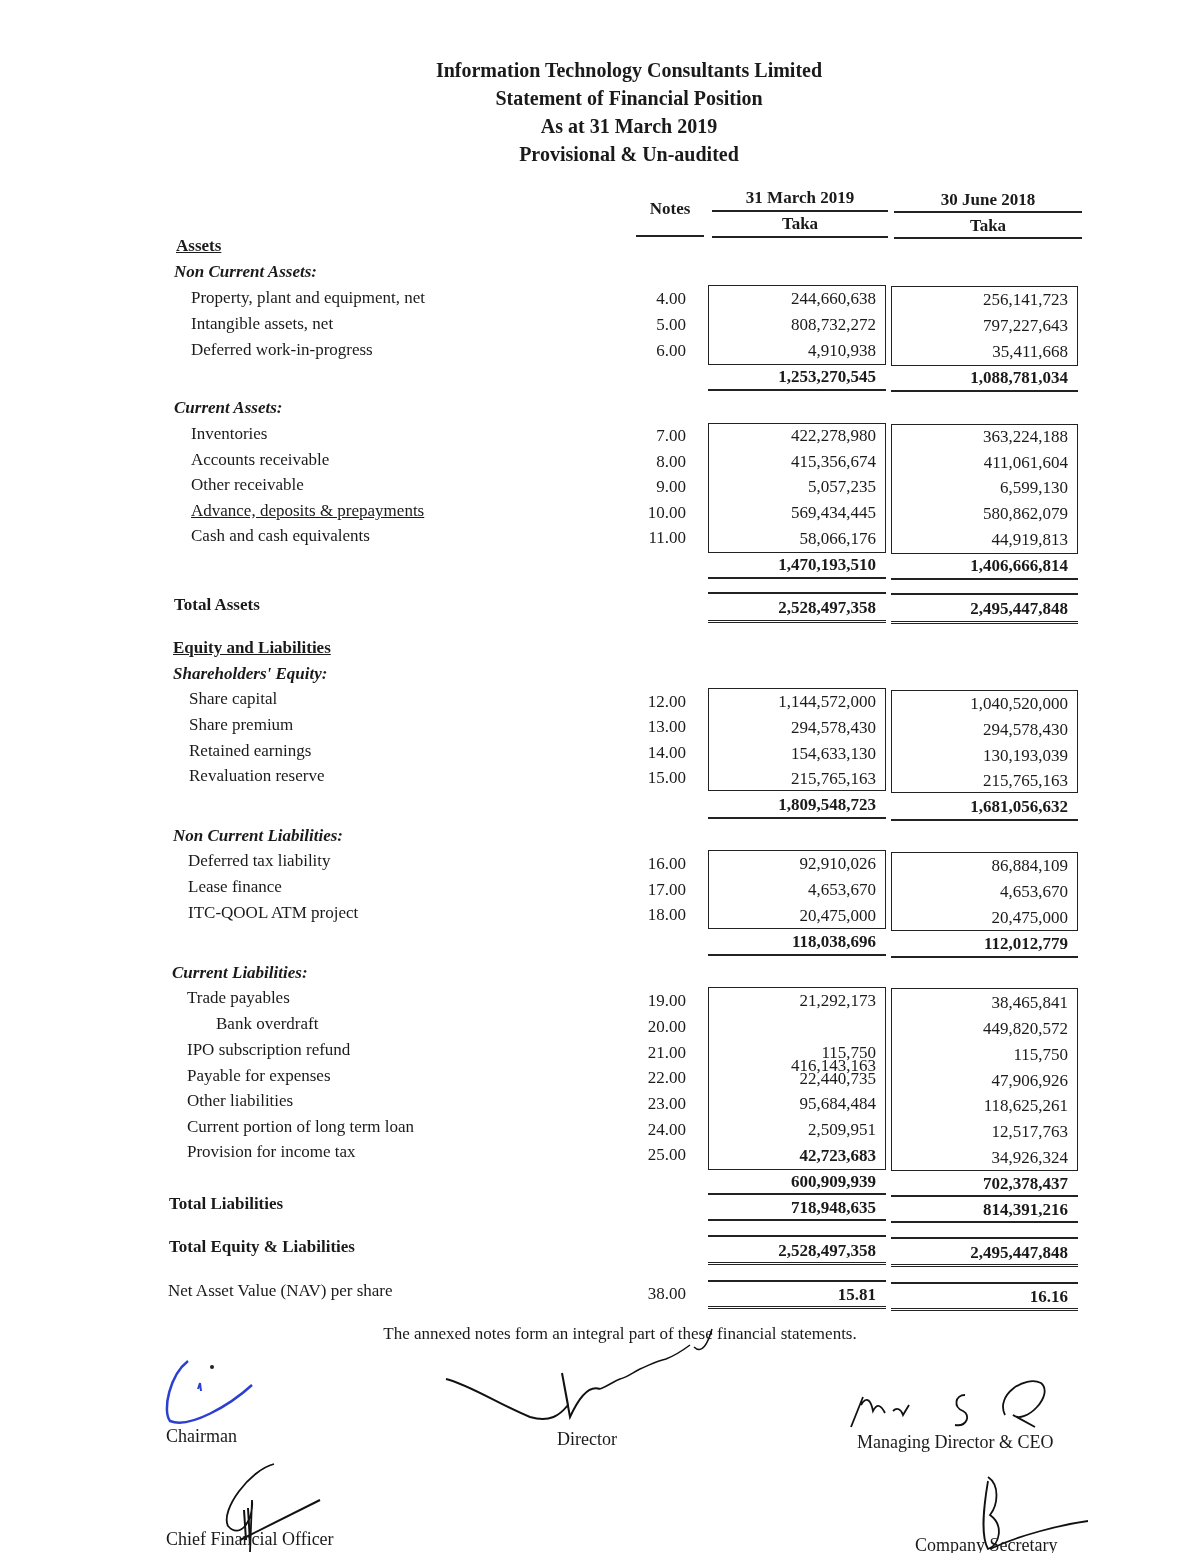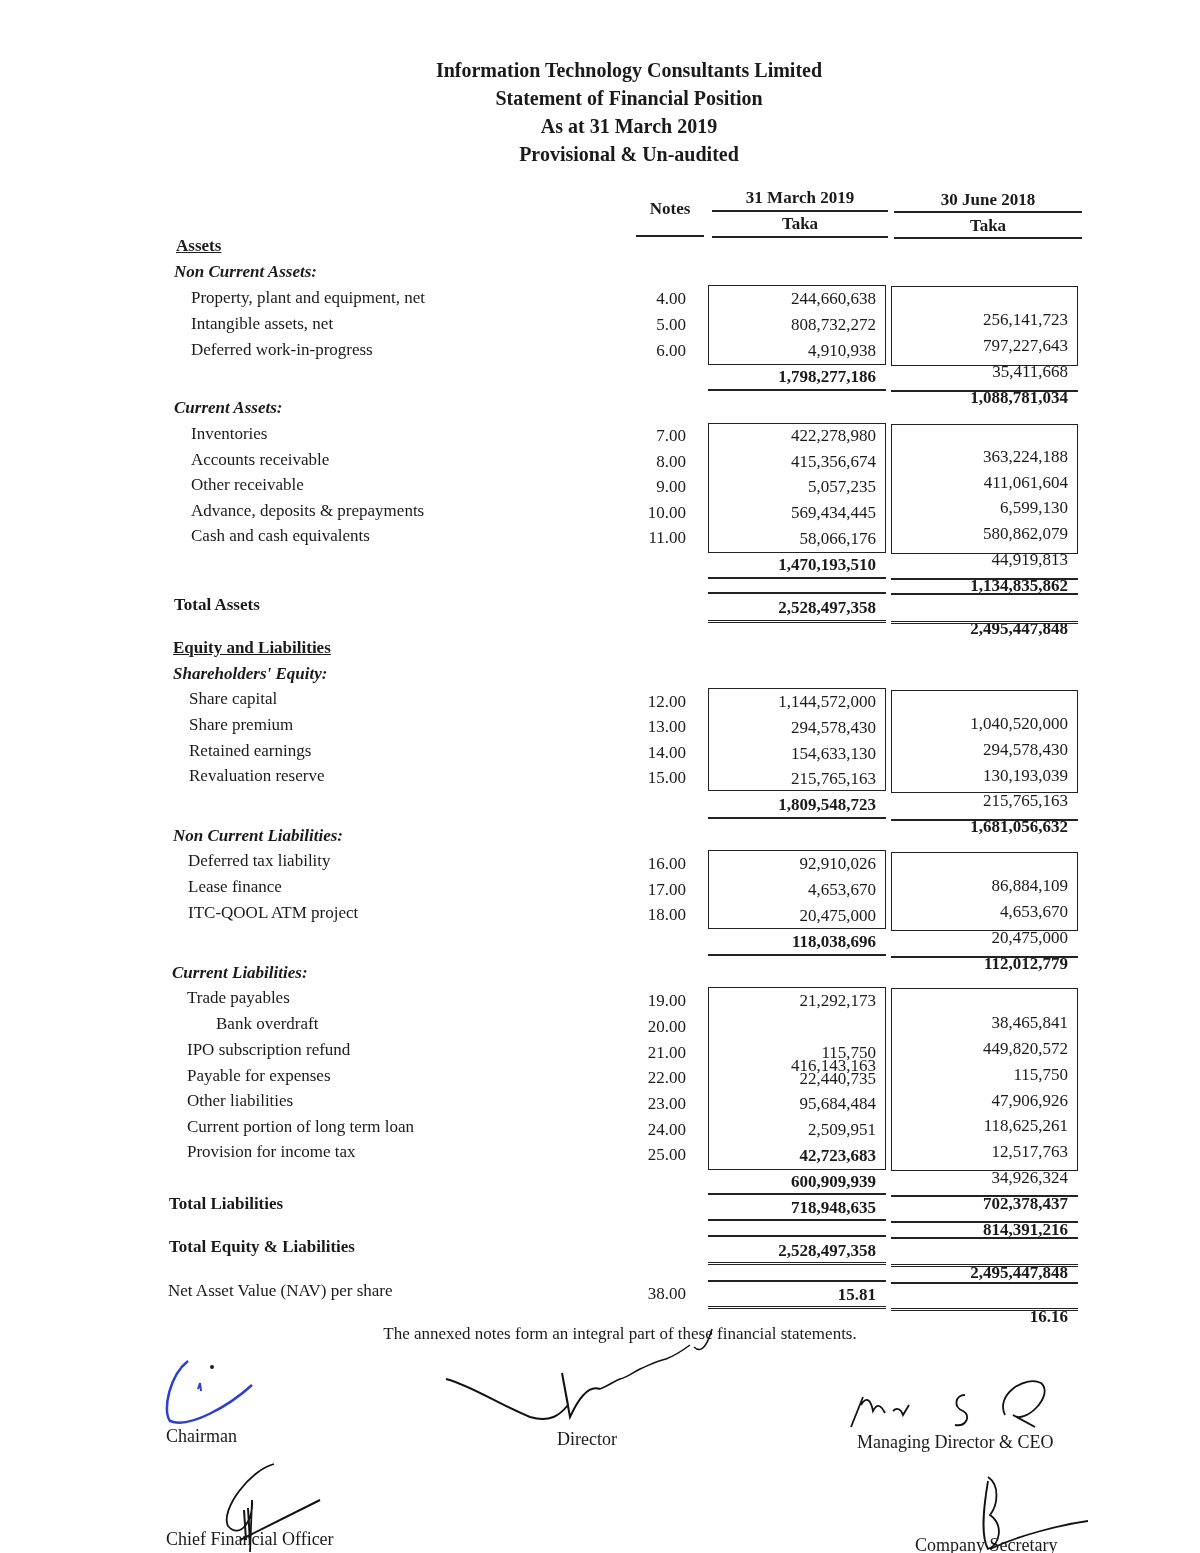--- a/index.html
+++ b/index.html
@@ -10,21 +10,21 @@
   .abs { position: absolute; }
   .colhead { font-weight: bold; font-size: 17px; text-align: center; }
   .hline { position: absolute; height: 0; border-top: 2px solid #222; }
   .label { position: absolute; font-size: 17px; white-space: nowrap; }
   .sec { font-weight: bold; font-style: italic; }
   .hdr { font-weight: bold; text-decoration: underline; }
   .bold { font-weight: bold; }
   .note { position: absolute; left: 620px; width: 66px; text-align: right; font-size: 17px; }
   .val { position: absolute; text-align: right; font-size: 17px; white-space: nowrap; }
   .c1 { left: 712px; width: 164px; }
-  .c2 { left: 896px; width: 172px; margin-top: 20px; }
+  .c2 { left: 896px; width: 172px; }
   .box { position: absolute; border: 1.5px solid #222; box-sizing: border-box; }
   .b1 { left: 708px; width: 178px; }
   .b2 { left: 891px; width: 187px; }
   .u1 { left: 708px; width: 178px; }
   .u2 { left: 891px; width: 187px; }
   .dbl { border-top: 3px double #222; height: 0; position: absolute; }
   .footer-note { position: absolute; left: 0; width: 1240px; top: 1324px; text-align: center; font-size: 17px; }
   .sig-label { position: absolute; font-size: 18px; }
   svg.sig { position: absolute; overflow: visible; }
 </style>
@@ -66,21 +66,21 @@
   <div class="note" style="top:315px;">5.00</div>
   <div class="val c1" style="top:315px;">808,732,272</div>
   <div class="val c2" style="top:316px;">797,227,643</div>
 </div>
 <div>
   <div class="label" style="left:191px;top:340px;">Deferred work-in-progress</div>
   <div class="note" style="top:341px;">6.00</div>
   <div class="val c1" style="top:341px;">4,910,938</div>
   <div class="val c2" style="top:342px;">35,411,668</div>
 </div>
-<div class="val c1 bold" style="top:367px;">1,798,277,186</div>
+<div class="val c1 bold" style="top:367px;">1,253,270,545</div>
 <div class="val c2 bold" style="top:368px;">1,088,781,034</div>
 <div class="hline u1" style="top:389px;"></div>
 <div class="hline u2" style="top:390px;"></div>
 
 <div class="label sec" style="left:174px;top:398px;">Current Assets:</div>
 <div class="box b1" style="top:423px;height:130px;"></div>
 <div class="box b2" style="top:424px;height:130px;"></div>
 
 <div>
   <div class="label" style="left:191px;top:424px;">Inventories</div>
@@ -94,33 +94,33 @@
   <div class="val c1" style="top:452px;">415,356,674</div>
   <div class="val c2" style="top:453px;">411,061,604</div>
 </div>
 <div>
   <div class="label" style="left:191px;top:475px;">Other receivable</div>
   <div class="note" style="top:477px;">9.00</div>
   <div class="val c1" style="top:477px;">5,057,235</div>
   <div class="val c2" style="top:478px;">6,599,130</div>
 </div>
 <div>
-  <div class="label" style="left:191px;top:501px;">Advance, deposits &amp; prepayments</div>
+  <div class="label" style="left:191px;top:501px;text-decoration:underline;">Advance, deposits &amp; prepayments</div>
   <div class="note" style="top:503px;">10.00</div>
   <div class="val c1" style="top:503px;">569,434,445</div>
   <div class="val c2" style="top:504px;">580,862,079</div>
 </div>
 <div>
   <div class="label" style="left:191px;top:526px;">Cash and cash equivalents</div>
   <div class="note" style="top:528px;">11.00</div>
   <div class="val c1" style="top:529px;">58,066,176</div>
   <div class="val c2" style="top:530px;">44,919,813</div>
 </div>
 <div class="val c1 bold" style="top:555px;">1,470,193,510</div>
-<div class="val c2 bold" style="top:556px;">1,134,835,862</div>
+<div class="val c2 bold" style="top:556px;">1,406,666,814</div>
 <div class="hline u1" style="top:577px;"></div>
 <div class="hline u2" style="top:578px;"></div>
 
 <div class="label bold" style="left:174px;top:595px;">Total Assets</div>
 <div class="hline u1" style="top:592px;"></div>
 <div class="hline u2" style="top:593px;"></div>
 <div class="val c1 bold" style="top:598px;">2,528,497,358</div>
 <div class="val c2 bold" style="top:599px;">2,495,447,848</div>
 <div class="dbl u1" style="top:620px;"></div>
 <div class="dbl u2" style="top:621px;"></div>

